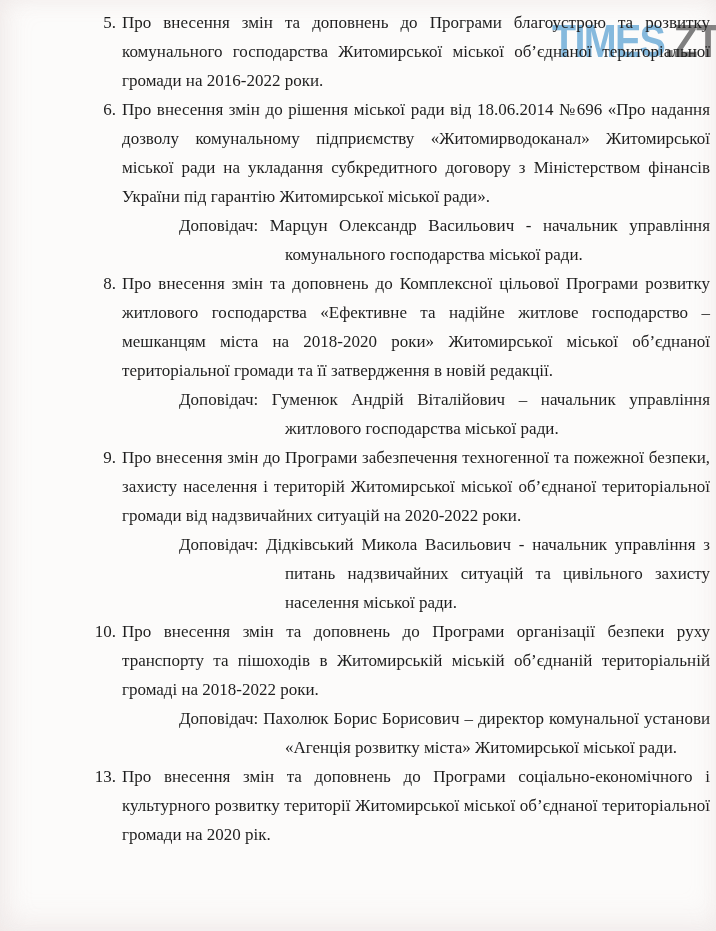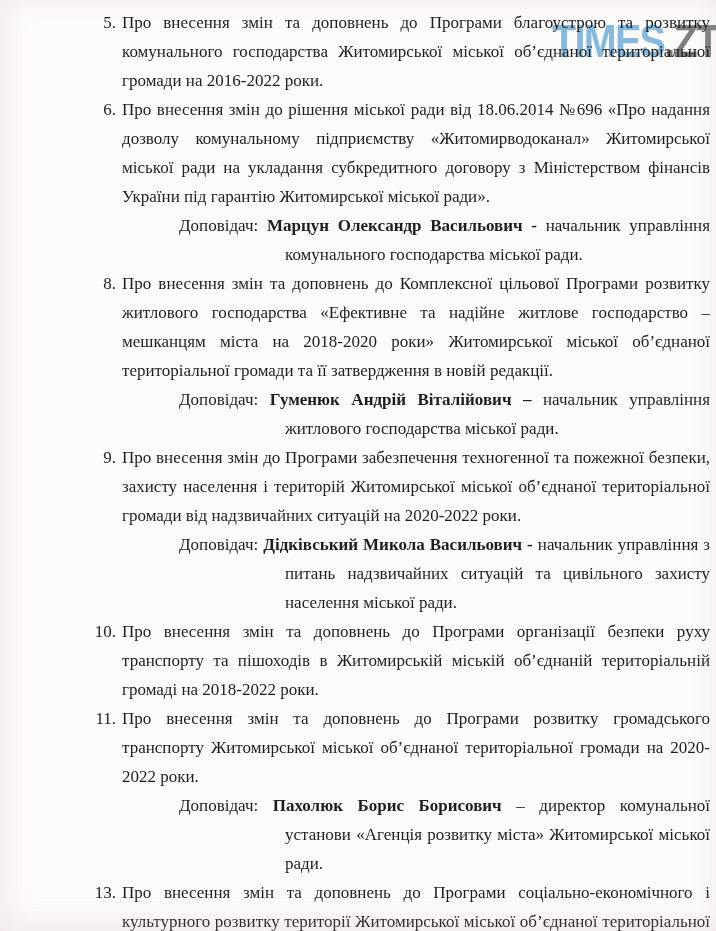--- a/index.html
+++ b/index.html
@@ -31,21 +31,21 @@
     position:absolute;left:88px;top:8px;width:622px;z-index:1;
     font-size:17px;line-height:29px;text-align:justify;
     -webkit-hyphens:none;hyphens:none;
   }
   .item{text-indent:-34px;padding-left:34px;}
   .num{
     display:inline-block;width:34px;box-sizing:border-box;
     text-indent:0;text-align:right;padding-right:6px;
   }
   .speaker{padding-left:197px;text-indent:-106px;}
-  .speaker b{font-weight:bold;}
+  .speaker b{font-weight:normal;}
 </style>
 </head>
 <body>
 
 <div class="watermark"><span class="wm-blue">TIMES</span><span class="wm-gray">.ZT</span></div>
 
 <main class="doc">
 
   <div class="item"><span class="num">5.</span><span>Про внесення змін та доповнень до Програми благоустрою та розвитку комунального господарства Житомирської міської об’єднаної територіальної громади на 2016-2022 роки.</span></div>
 
@@ -54,21 +54,20 @@
   <div class="speaker"><span>Доповідач:</span> <b>Марцун Олександр Васильович -</b> <span>начальник управління комунального господарства міської ради.</span></div>
 
   <div class="item"><span class="num">8.</span><span>Про внесення змін та доповнень до Комплексної цільової Програми розвитку житлового господарства «Ефективне та надійне житлове господарство – мешканцям міста на 2018-2020 роки» Житомирської міської об’єднаної територіальної громади та її затвердження в новій редакції.</span></div>
   <div class="speaker"><span>Доповідач:</span> <b>Гуменюк Андрій Віталійович –</b> <span>начальник управління житлового господарства міської ради.</span></div>
 
   <div class="item"><span class="num">9.</span><span>Про внесення змін до Програми забезпечення техногенної та пожежної безпеки, захисту населення і територій Житомирської міської об’єднаної територіальної громади від надзвичайних ситуацій на 2020-2022 роки.</span></div>
   <div class="speaker"><span>Доповідач:</span> <b>Дідківський Микола Васильович -</b> <span>начальник управління з питань надзвичайних ситуацій та цивільного захисту населення міської ради.</span></div>
 
   <div class="item"><span class="num">10.</span><span>Про внесення змін та доповнень до Програми організації безпеки руху транспорту та пішоходів в Житомирській міській об’єднаній територіальній громаді на 2018-2022 роки.</span></div>
 
-  <div class="item"><span class="num">11.</span><span>Про внесення змін та доповнень до Програми розвитку громадського транспорту Житомирської міської об’єднаної територіальної громади на 2020-2022 роки.</span></div>
 
   <div class="speaker"><span>Доповідач:</span> <b>Пахолюк Борис Борисович</b> <span>– директор комунальної установи «Агенція розвитку міста» Житомирської міської ради.</span></div>
 
   <div class="item"><span class="num">13.</span><span>Про внесення змін та доповнень до Програми соціально-економічного і культурного розвитку території Житомирської міської об’єднаної територіальної громади на 2020 рік.</span></div>
 
 </main>
 
 <div class="page-noise"></div>
 
 </body></html>

